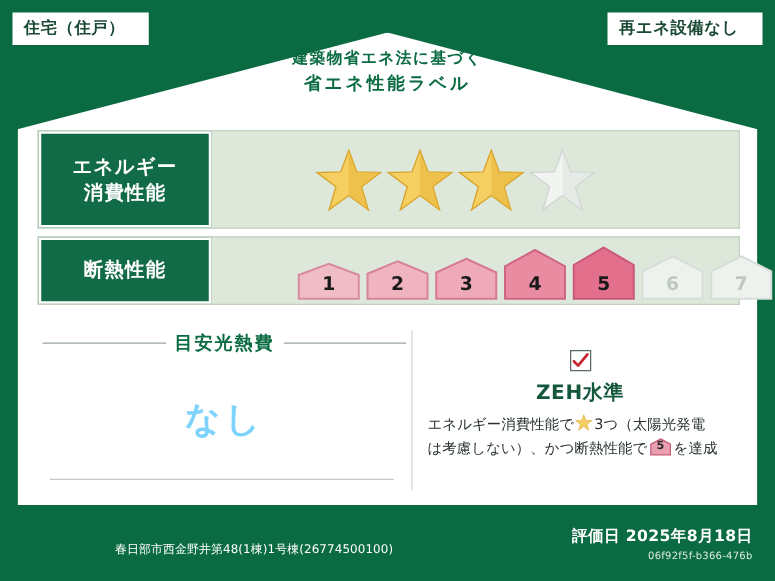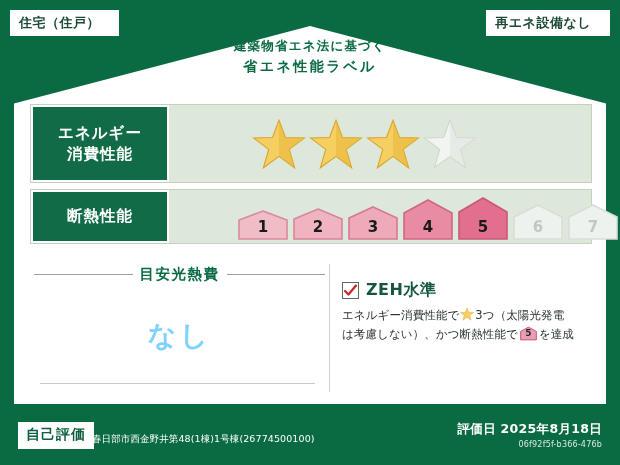--- a/index.html
+++ b/index.html
@@ -188,20 +188,21 @@
 
   #zeh-box {
     flex: 1 1 auto;
     padding: 28px 6px 0 12px;
   }
   #zeh-head {
     display: flex;
     align-items: center;
     gap: 7px;
     margin-bottom: 5px;
+    flex-direction: column;
   }
   #zeh-check {
     width: 17px; height: 17px;
     border: 1.5px solid #5c6b60;
     background: #ffffff;
     position: relative;
     flex: 0 0 17px;
   }
   #zeh-check svg { position: absolute; left: 1px; top: 1px; }
   #zeh-title {
@@ -407,19 +408,18 @@
       </div>
       <div id="zeh-desc"><span>エネルギー消費性能で</span><svg class="inline-star" width="14" height="14" viewBox="0 0 100 96">
             <polygon points="50,4 62,36 97,37 69,58 79,92 50,71 21,92 31,58 3,37 38,36" fill="#f6cf63" stroke="#d8a327" stroke-width="3"></polygon>
           </svg><span>3つ（太陽光発電</span><br><span>は考慮しない）、かつ断熱性能で</span><span class="inline-house"><svg width="17" height="15" viewBox="0 0 52 43">
               <polygon points="26,2 50,15 50,41 2,41 2,15" fill="#e99fb0" stroke="#c95878" stroke-width="3"></polygon>
             </svg><span>5</span></span><span>を達成</span></div>
     </div>
   </div>
 
   <div id="footer">
-    <div id="selfeval-badge">自己評価</div>
     <div id="address">春日部市西金野井第48(1棟)1号棟(26774500100)</div>
     <div id="eval-date"><span>評価日</span>&nbsp;<span>2025年8月18日</span></div>
     <div id="doc-id">06f92f5f-b366-476b</div>
   </div>
 
 </div>
 
 </body></html>

